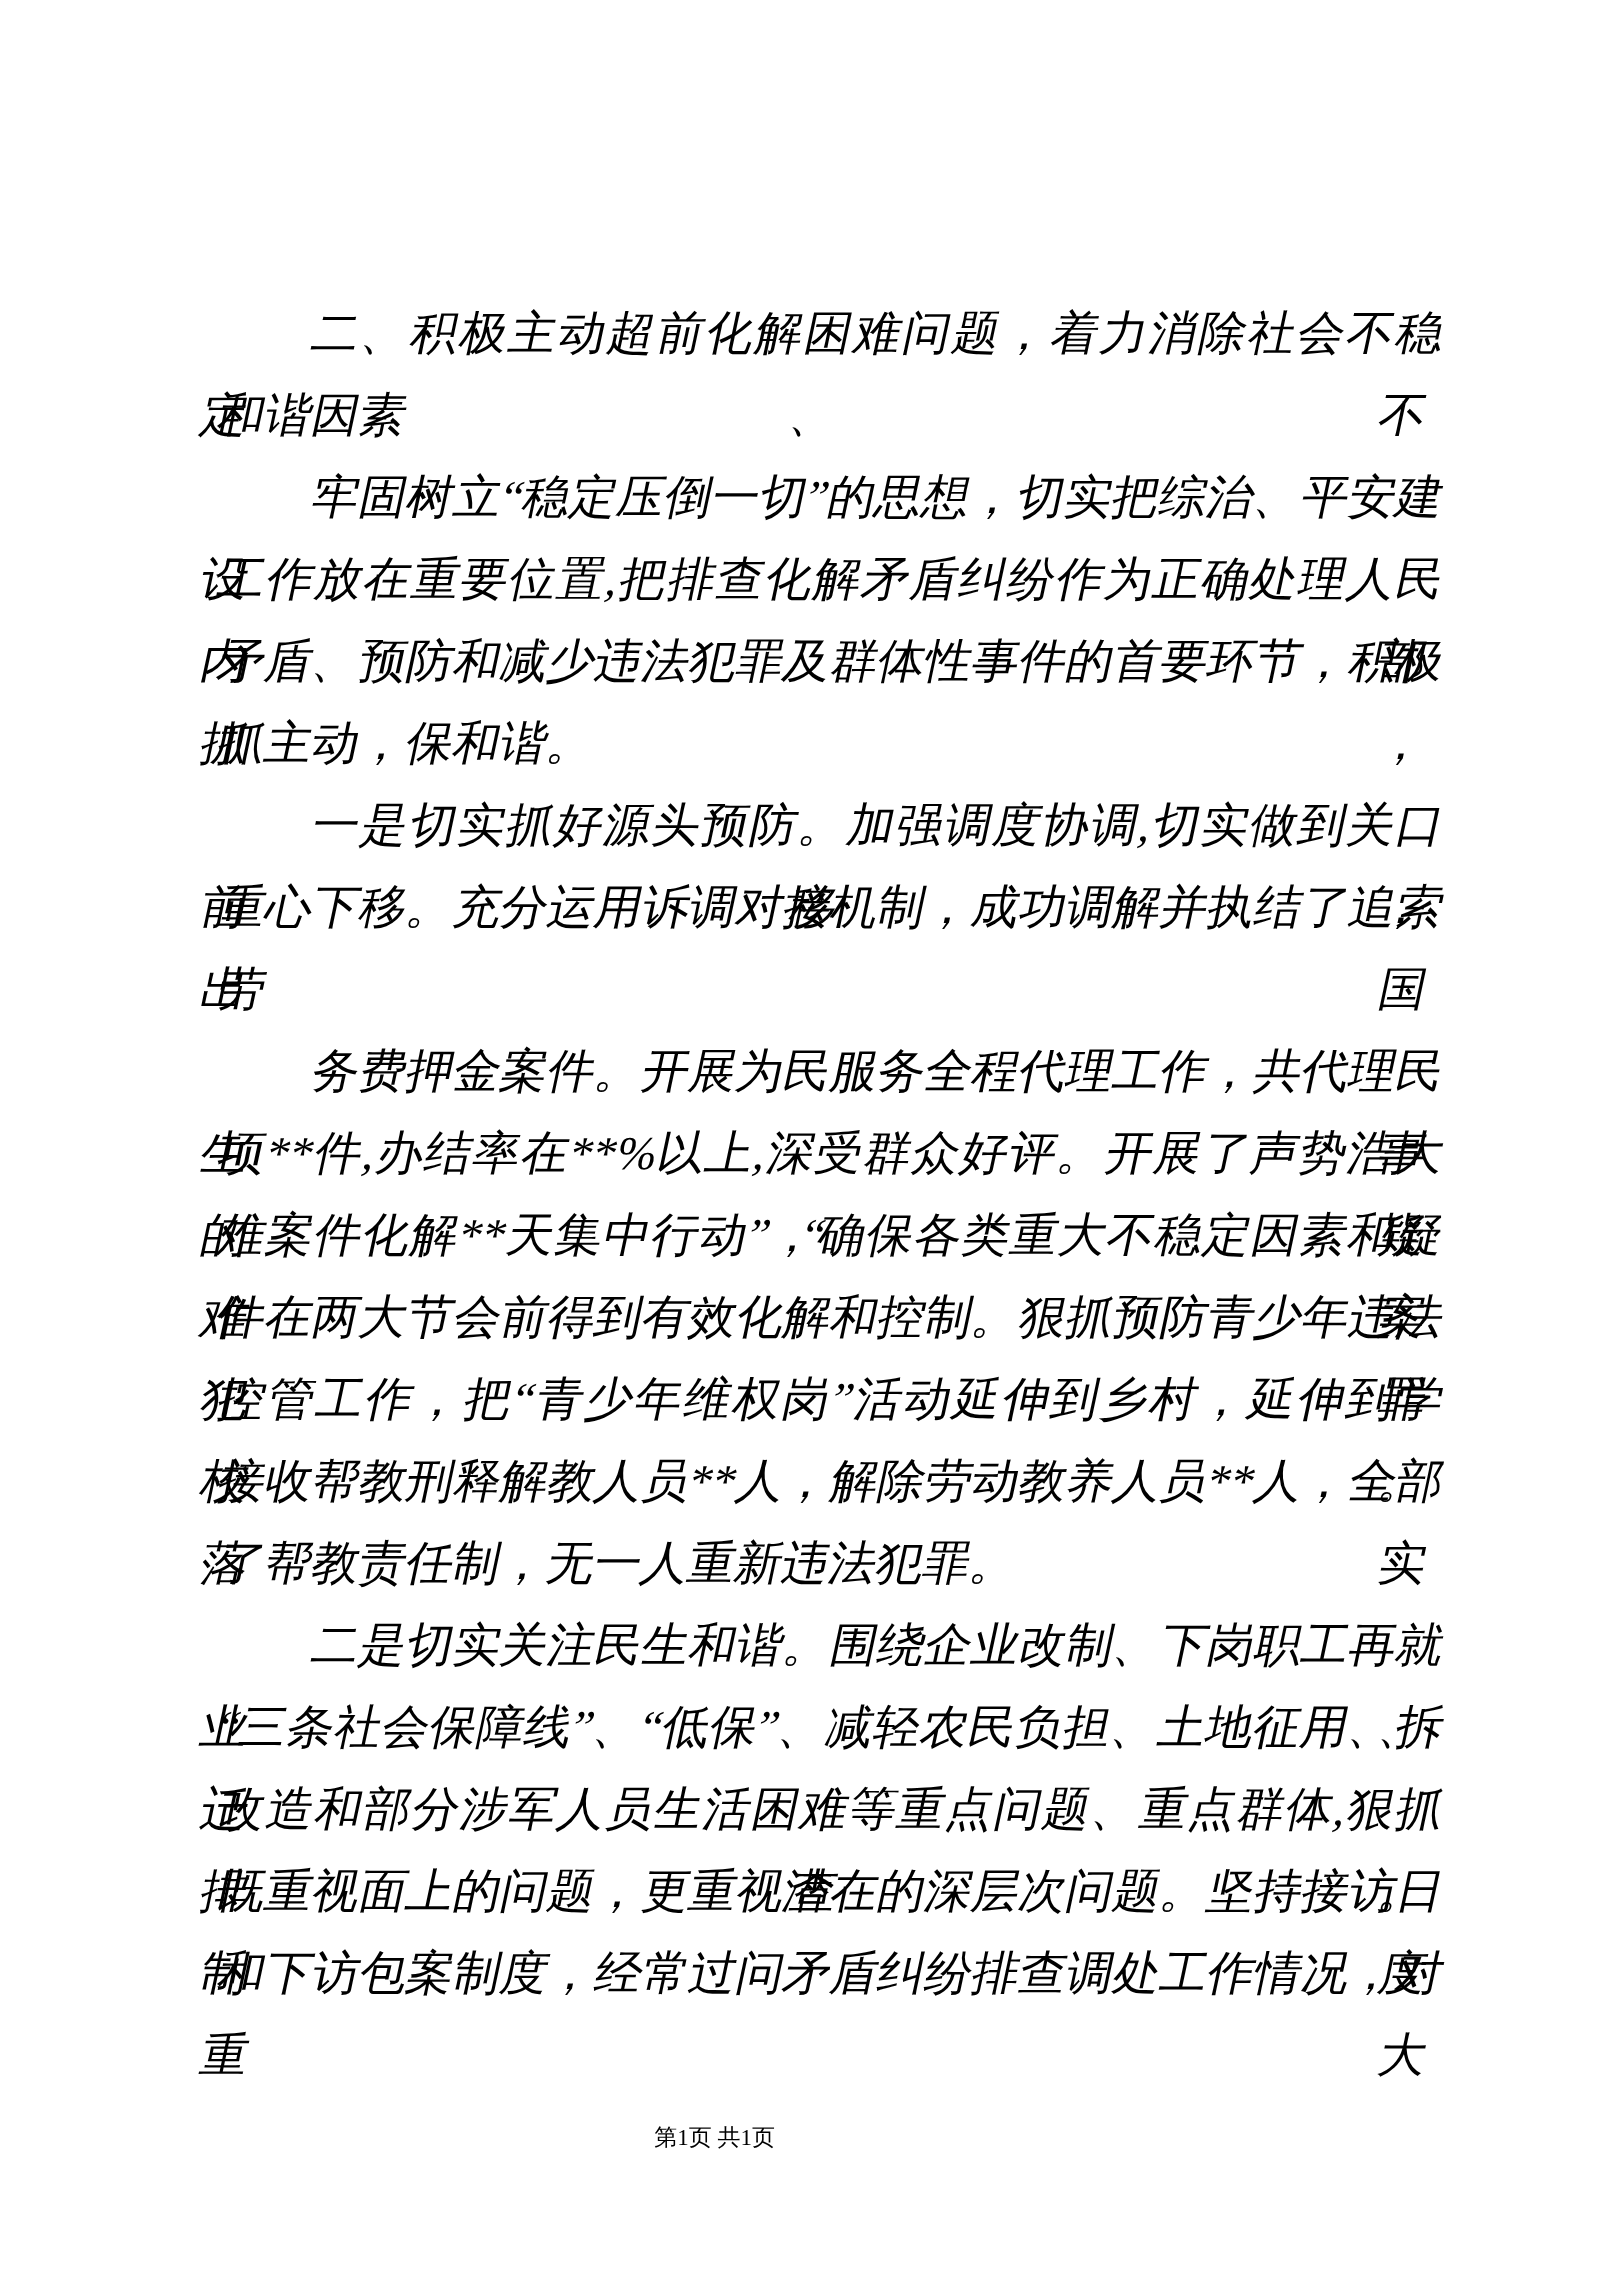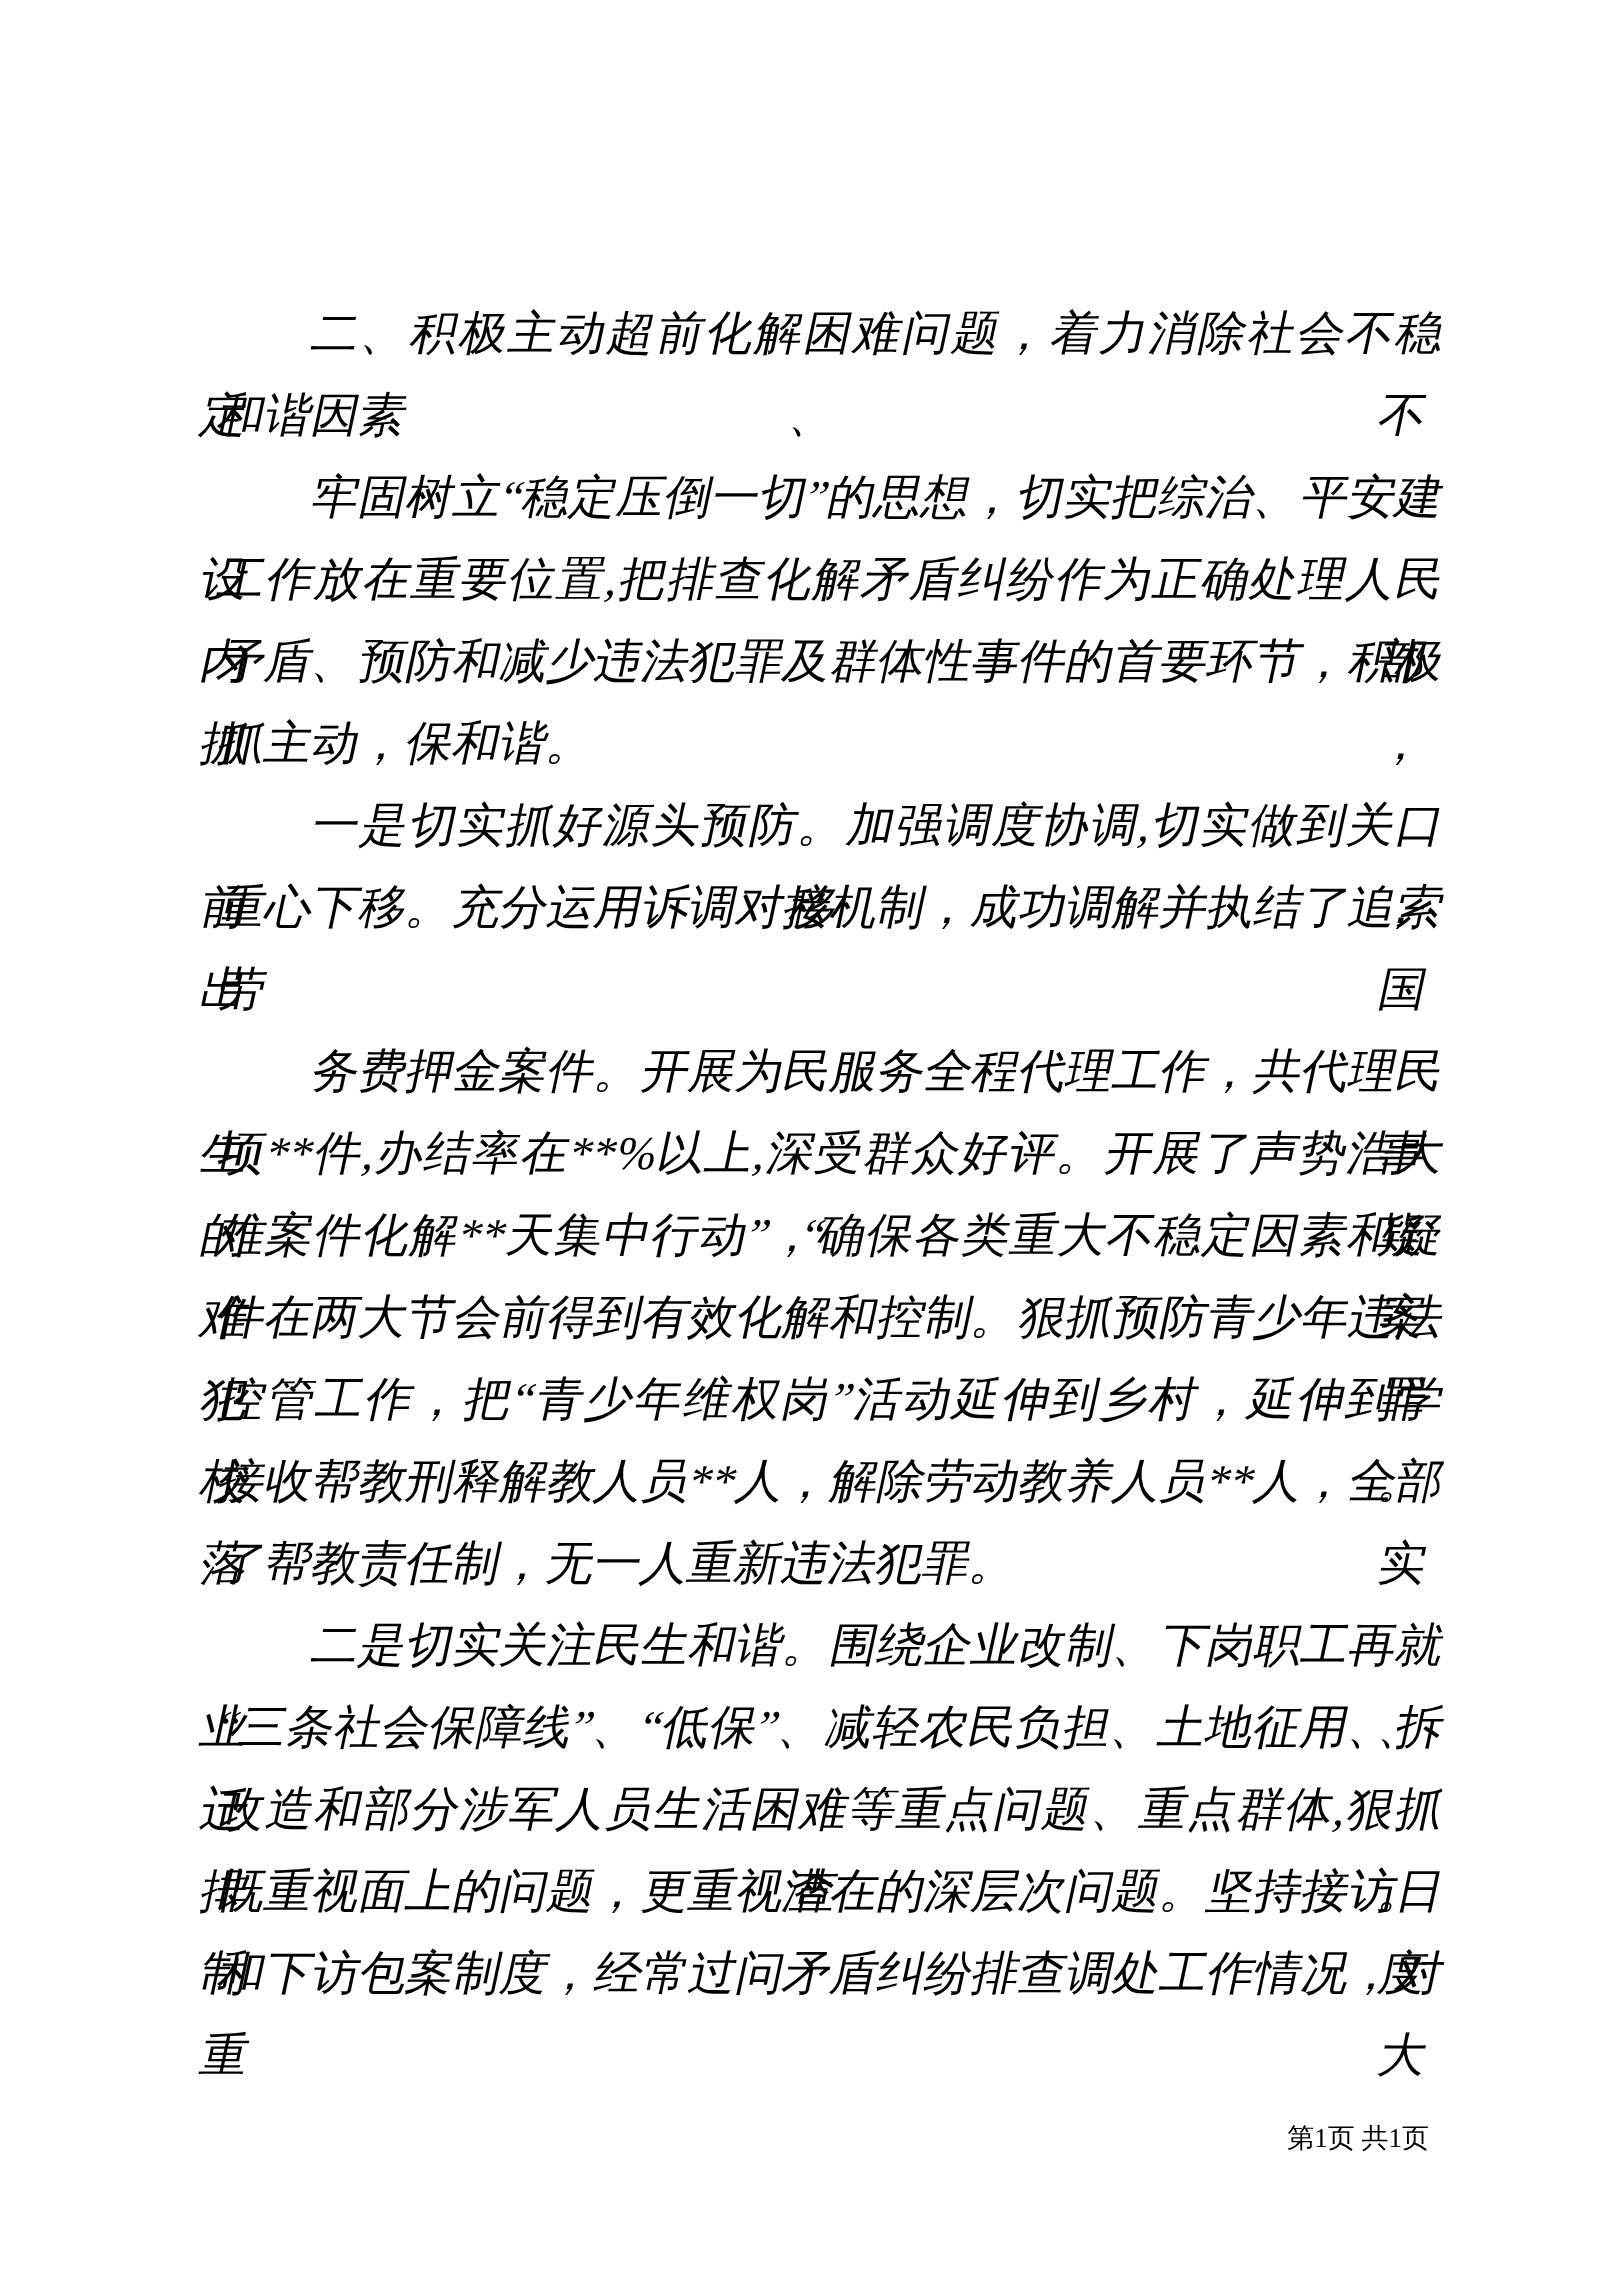--- a/index.html
+++ b/index.html
@@ -45,22 +45,22 @@
     text-align-last: justify;
   }
   .line.indent {
     text-indent: 94px;
   }
   .footer {
     position: absolute;
     left: 0;
     top: 2121px;
     width: 1429px;
-    text-align: right;
-    font-size: 27px;
+    text-align: center;
+    font-size: 23px;
     line-height: 34px;
     color: var(--page-fg, #000000);
   }
 </style>
 </head>
 <body>
 
 <div class="page" style="--page-bg: #ffffff; --page-fg: #000000;">
   <div class="text-block">
 

